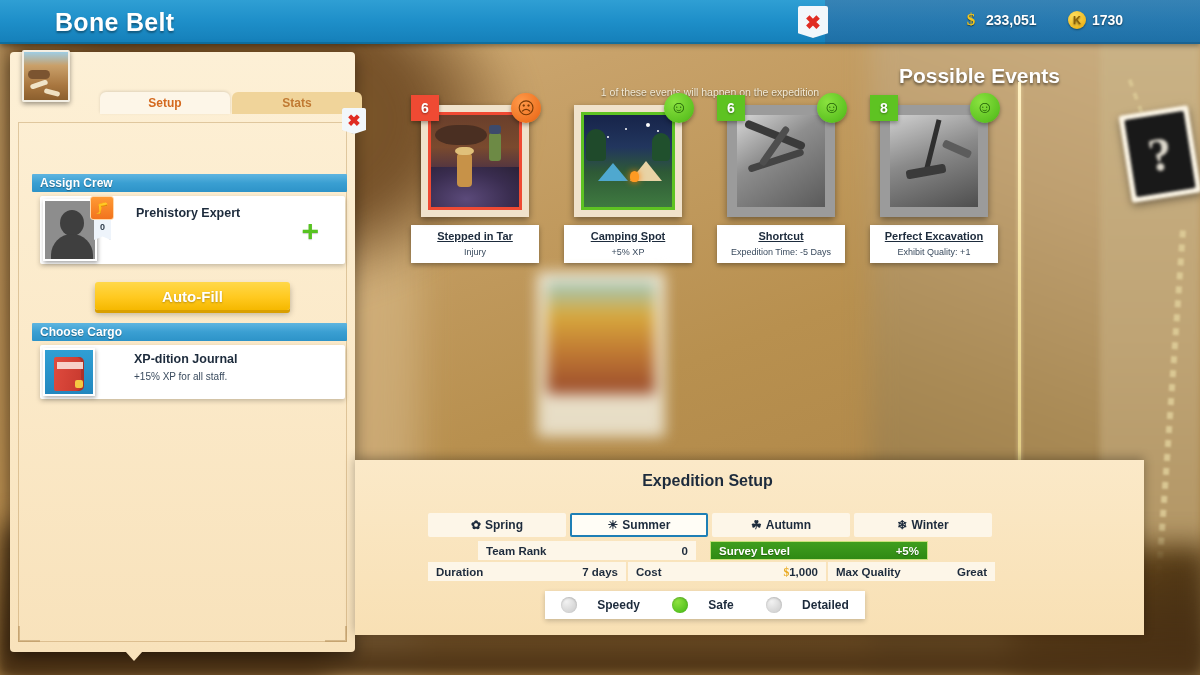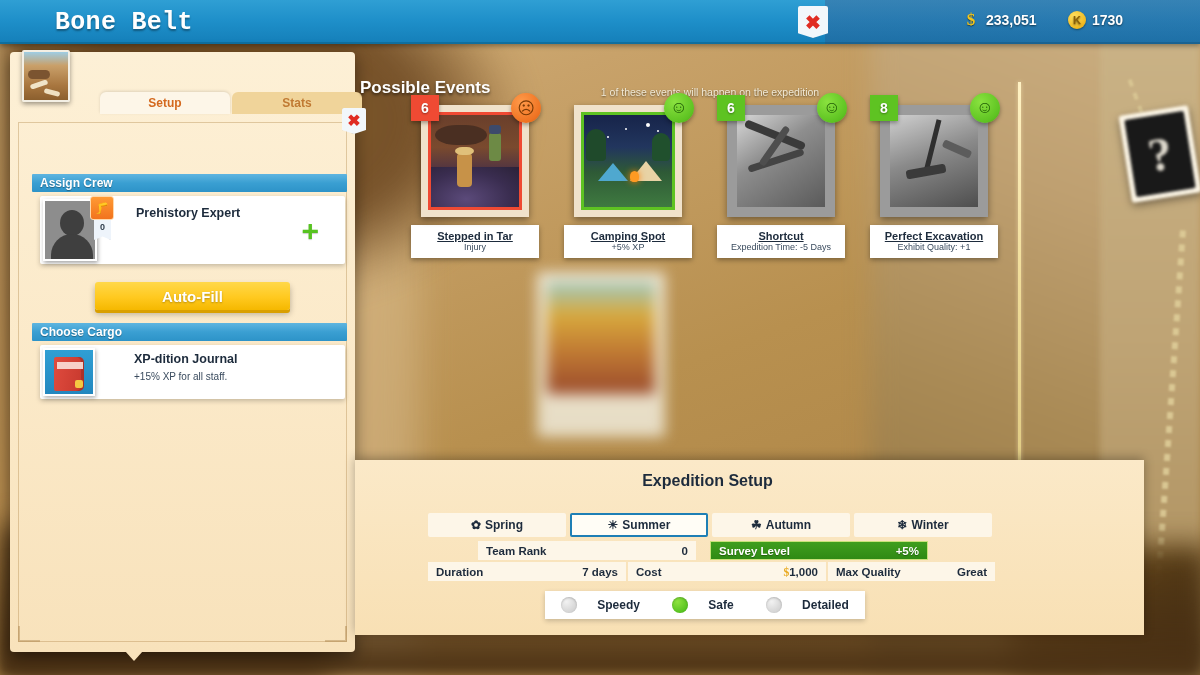--- a/index.html
+++ b/index.html
@@ -86,21 +86,20 @@
     position:absolute; left:0; top:0; width:1200px; height:44px;
     background: linear-gradient(180deg,#2f9fd4 0%, #1e8fc9 50%, #1580ba 100%);
     border-bottom:2px solid #0f6f9f;
     box-shadow: 0 2px 5px rgba(0,0,0,.35);
   }
   .topbar-title {
     position:absolute; left:55px; top:8px;
     font-size:25px; font-weight:bold; color:#ffffff;
     letter-spacing:.3px;
     text-shadow: 0 2px 2px rgba(0,0,0,.35);
-    font-family: Liberation Mono, monospace;
   }
   .topbar-right-bg {
     position:absolute; left:825px; top:0; width:375px; height:44px;
     background: linear-gradient(180deg, rgba(70,65,110,.30) 0%, rgba(60,56,100,.22) 100%);
   }
   .topbar-close {
     position:absolute; left:798px; top:6px; width:30px; height:32px;
     background:#f2f7fb; border-radius:2px;
     box-shadow:0 2px 4px rgba(0,0,0,.35);
     clip-path: polygon(0 0,100% 0,100% 85%,50% 100%,0 85%);
@@ -264,22 +263,22 @@
     border-radius:2px 5px 5px 2px;
     box-shadow: inset -3px 0 0 rgba(0,0,0,.14);
   }
   .cargo-icon .page { position:absolute; left:12px; top:12px; width:26px; height:7px; background:#f7cfc8; }
   .cargo-icon .mark { position:absolute; left:30px; top:30px; width:8px; height:8px; background:#f5c842; border-radius:2px; }
   .cargo-name { position:absolute; left:94px; top:7px; font-size:12.5px; font-weight:bold; color:#1d2b3c; }
   .cargo-desc { position:absolute; left:94px; top:26px; font-size:10px; color:#3a4b5e; }
 
   
   .events-title {
-    position:absolute; left:360px; top:78px; width:700px;
-    text-align:left; color:#ffffff; font-size:17px; font-weight:bold;
+    position:absolute; left:360px; top:64px; width:700px;
+    text-align:right; color:#ffffff; font-size:21px; font-weight:bold;
     text-shadow: 0 2px 3px rgba(0,0,0,.55);
   }
   .events-sub {
     position:absolute; left:360px; top:86px; width:700px;
     text-align:center; color:#f0e8d4; font-size:10.5px; font-weight:normal;
     text-shadow: 0 1px 2px rgba(0,0,0,.5);
   }
   .evt { position:absolute; top:105px; width:128px; }
   .evt-frame {
     position:relative; width:108px; height:112px; margin:0 auto;
@@ -307,21 +306,21 @@
     box-shadow: 0 2px 4px rgba(0,0,0,.35);
   }
   .evt-face.sad { background: radial-gradient(circle at 35% 30%, #ff9a4a 0%, #ef7322 70%, #d55d12 100%); color:#7b3a05; }
   .evt-face.happy { background: radial-gradient(circle at 35% 30%, #8ae23f 0%, #5ec322 70%, #46a015 100%); color:#1f5c05; }
   .evt-label {
     margin:8px auto 0; width:128px; background:#ffffff;
     box-shadow: 0 2px 5px rgba(0,0,0,.35);
     padding:5px 3px 6px; text-align:center;
   }
   .evt-name { font-size:11px; font-weight:bold; color:#1d2b3c;text-decoration:underline; }
-  .evt-effect { font-size:9px; color:#3a4b5e; }
+  .evt-effect { font-size:9px; color:#3a4b5e; margin-top:5px; }
 
   
   .art { position:absolute; inset:0; }
   .art-tar { background: linear-gradient(180deg,#6a3f2b 0%, #7a4a2e 35%, #3f2a4a 70%, #2b2238 100%); }
   .art-tar .rock { position:absolute; left:4px; top:10px; width:52px; height:20px; background:#4a2f22; border-radius:26px/12px; }
   .art-tar .pool { position:absolute; left:0; bottom:0; width:100%; height:40px; background: radial-gradient(ellipse at 40% 80%, #5b4a7a 0%, #3a2d50 60%, #2b2238 100%); }
   .art-tar .p1 { position:absolute; left:26px; top:38px; width:15px; height:34px; background:#c79248; border-radius:4px; }
   .art-tar .p1h { position:absolute; left:24px; top:32px; width:19px; height:8px; background:#e0c07a; border-radius:9px/5px; }
   .art-tar .p2 { position:absolute; left:58px; top:18px; width:12px; height:28px; background:#6d8a45; border-radius:3px; }
   .art-tar .p2h { position:absolute; left:58px; top:10px; width:12px; height:9px; background:#3d4a6b; border-radius:3px; }

